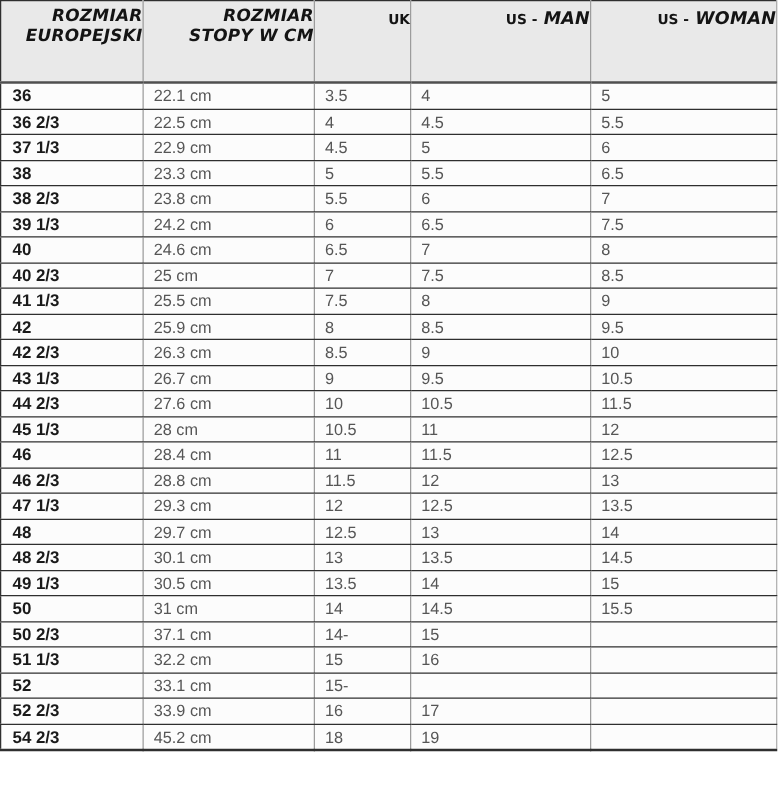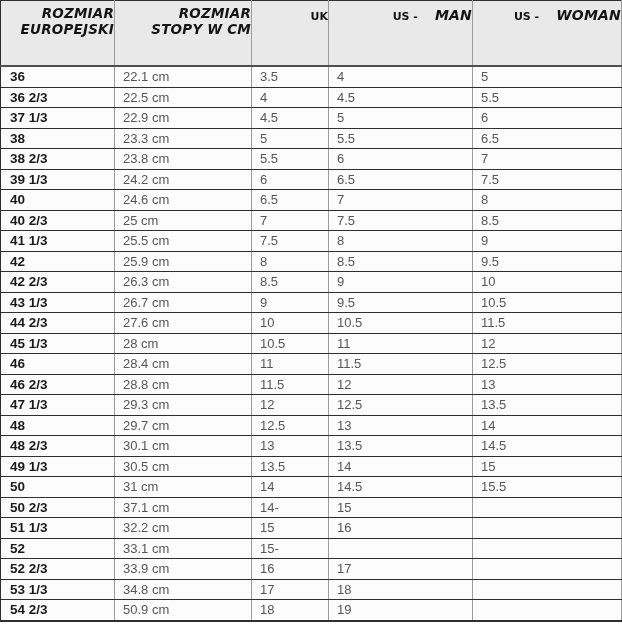--- a/index.html
+++ b/index.html
@@ -49,21 +49,21 @@
     white-space: nowrap;
   }
   .h-plain {
     font-family: "DejaVu Sans", sans-serif;
     font-weight: bold;
     font-size: 11px;
     color: var(--header-text);
     white-space: nowrap;
     margin-left: 28px;
   }
-  .h-name { display: inline; margin-left: 17px; font-size: 14px; }
+  .h-name { display: inline; margin-left: 5px; font-size: 14px; }
   td {
     background: var(--row-bg);
     border-right: 1px solid var(--v-border);
     border-bottom: 1px solid var(--h-border);
     height: 19.5px;
     padding: 0 0 0 8px;
     font-size: 13px;
     vertical-align: middle;
     white-space: nowrap;
     overflow: hidden;
@@ -277,28 +277,21 @@
           <td class="c-val"></td>
         </tr>
         <tr>
           <td class="c-eu">52 2/3</td>
           <td class="c-val">33.9 cm</td>
           <td class="c-val">16</td>
           <td class="c-val">17</td>
           <td class="c-val"></td>
         </tr>
         <tr>
-          <td class="c-eu">53 1/3</td>
-          <td class="c-val">34.8 cm</td>
-          <td class="c-val">17</td>
-          <td class="c-val">18</td>
-          <td class="c-val"></td>
-        </tr>
-        <tr>
           <td class="c-eu">54 2/3</td>
-          <td class="c-val">50.9 cm</td>
+          <td class="c-val">45.2 cm</td>
           <td class="c-val">18</td>
           <td class="c-val">19</td>
           <td class="c-val"></td>
         </tr>
       </tbody>
   </table>
 </div>
 
 </body></html>

